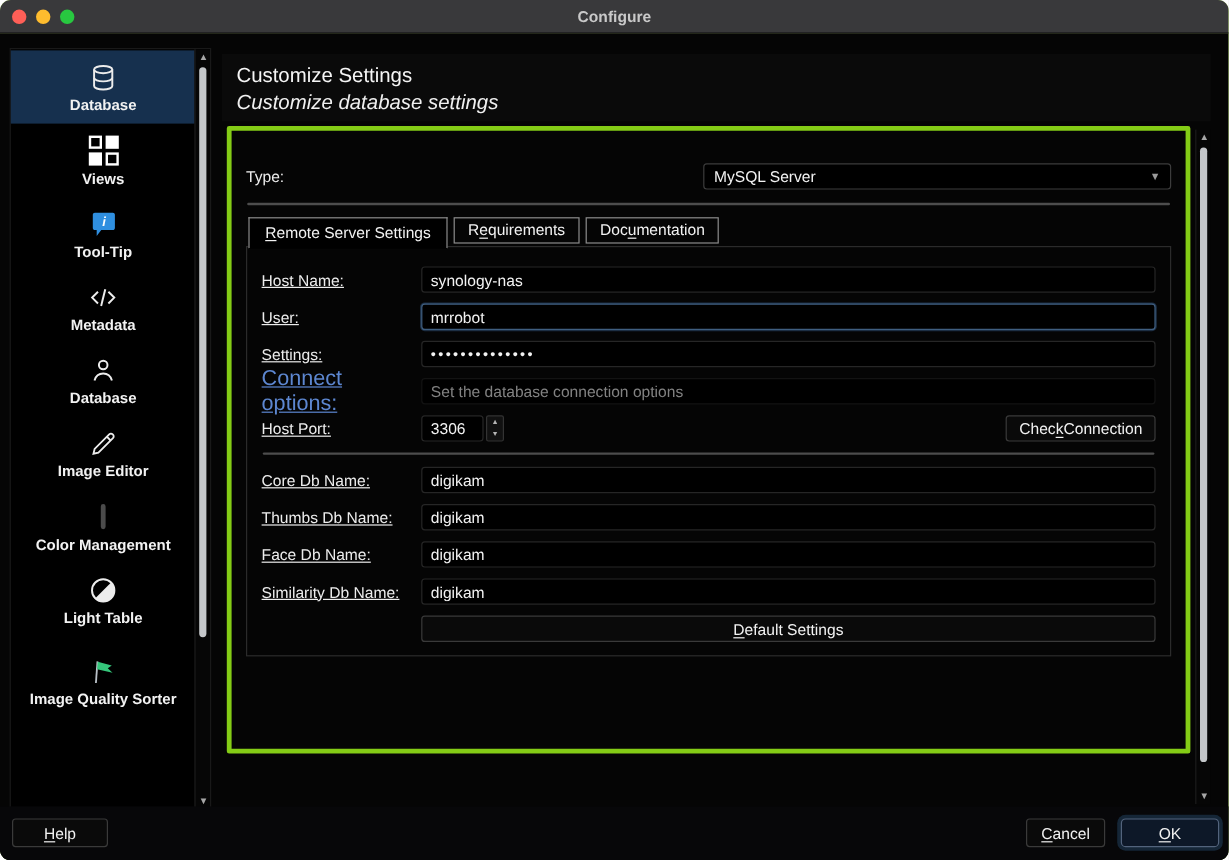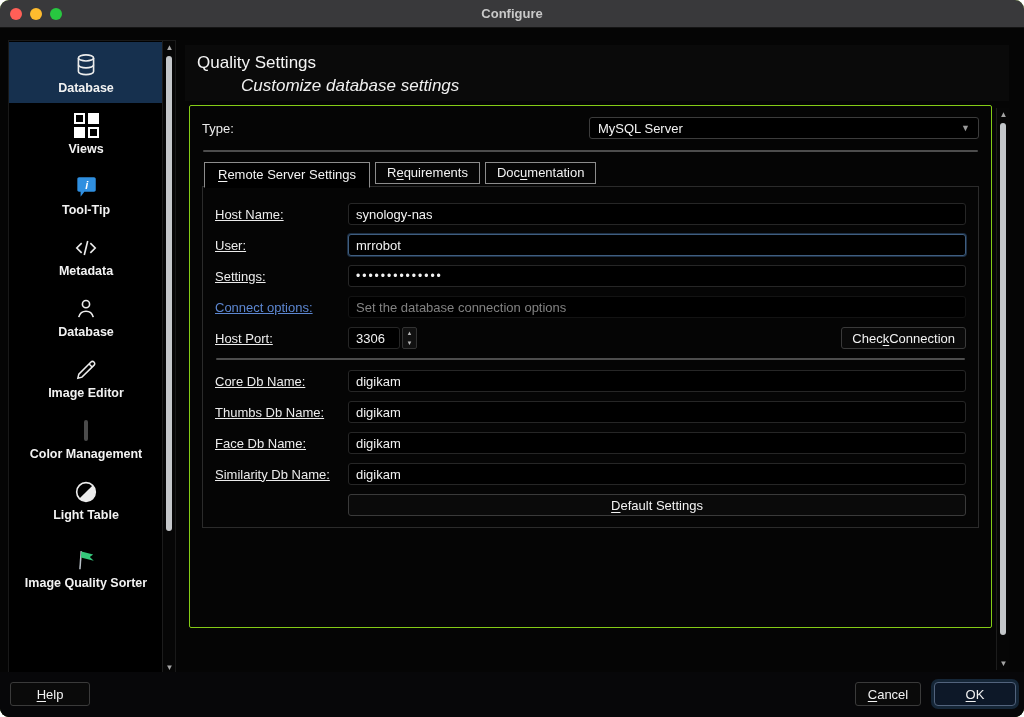--- a/index.html
+++ b/index.html
@@ -53,27 +53,27 @@
     align-items:center; justify-content:center; color:#a6a6a6; font-size:8px;
   }
   .sb-up { top:0; } .sb-down { bottom:0; }
   .sb-track { position:absolute; left:0; top:13px; bottom:13px; width:13px; }
   .sb-thumb { position:absolute; left:3px; width:6px; border-radius:3px; background:#c4c7ca; }
   .side-scroll { right:0; top:0; bottom:0; }
   
   .main { position:absolute; left:185px; top:17px; width:824px; height:627px; }
   .main-header { height:56px; background:#0a0a0a; padding:6px 0 0 12px; }
   .main-title { font-size:17px; color:#f5f5f5; font-weight:500; line-height:24px; }
-  .main-subtitle { font-size:17px; color:#f0f0f0; font-style:italic; line-height:22px;margin-left:44px; }
+  .main-subtitle { font-size:17px; color:#f0f0f0; font-style:italic; line-height:22px; }
   .main-body { position:absolute; top:60px; left:0; right:0; bottom:0; }
   .main-scrollbar { right:0; top:3px; bottom:2px; }
   .scroll-content { position:absolute; left:4px; right:17px; top:0; bottom:0; }
   .section-label { margin:14px 0 8px 1px; font-size:13px; color:#ededed; }
   .groupbox {
-    border:1px solid #84cc16; border-radius:2px; padding:8px 12px;
+    border:4px solid #84cc16; border-radius:2px; padding:24px 12px;
     height:calc(100% - 44px);
   }
   .type-row { display:flex; align-items:center; height:24px; margin-top:2px; }
   .form-label { font-size:13px; color:#ededed; }
   .combobox {
     margin-left:auto; width:390px; height:22px; background:#000;
     border:1px solid #3c3c3c; border-radius:3px; display:flex; align-items:center;
     padding:0 8px; color:#f2f2f2; font-size:13px;
   }
   .combo-arrow { margin-left:auto; color:#9a9a9a; font-size:9px; }
@@ -96,21 +96,21 @@
   .frow .form-label { width:133px; flex:none;text-decoration:underline; }
   .field {
     flex:1; height:22px; background:#000; border:1px solid #262626; border-radius:3px;
     color:#f2f2f2; font-size:13px; padding:0 7px; outline:none; min-width:0;
     font-family:"Liberation Sans", sans-serif;
   }
   .field.focused { border:1px solid #3f5e80; box-shadow:0 0 0 1px #1d2f44; }
   .field.pwd { letter-spacing:2px; font-size:12px; }
   .field.ghost { border-color:#131313; }
   .field::placeholder { color:#828282; }
-  .link { font-size:13px; color:#5d87d1; text-decoration:underline; cursor:pointer; width:133px; flex:none; }
+  .link { font-size:18px; color:#5d87d1; text-decoration:underline; cursor:pointer; width:133px; flex:none; }
   .port-input { flex:none; width:52px; }
   .spinner {
     width:15px; height:22px; margin-left:2px; background:#111; border:1px solid #333;
     border-radius:2px; display:flex; flex-direction:column;
   }
   .spin-btn { flex:1; display:flex; align-items:center; justify-content:center; color:#b5b5b5; font-size:6px; }
   .btn {
     background:#0a0a0a; border:1px solid #3a3a3a; border-radius:3px; color:#f2f2f2;
     font-size:13px; height:22px; padding:0 10px; display:inline-flex; align-items:center;
     justify-content:center; white-space:nowrap; cursor:default;
@@ -251,21 +251,21 @@
         <div class="sb-btn sb-up">▲</div>
         <div class="sb-track">
           <div class="sb-thumb" style="top:2px; height:475px;"></div>
         </div>
         <div class="sb-btn sb-down">▼</div>
       </div>
     </div>
 
     <div class="main">
       <div class="main-header">
-        <div class="main-title">Quality Settings</div>
+        <div class="main-title">Customize Settings</div>
         <div class="main-subtitle">Customize database settings</div>
       </div>
 
       <div class="main-body">
 
         <div class="scroll-content">
 
           <div class="groupbox">
 
             <div class="type-row">

